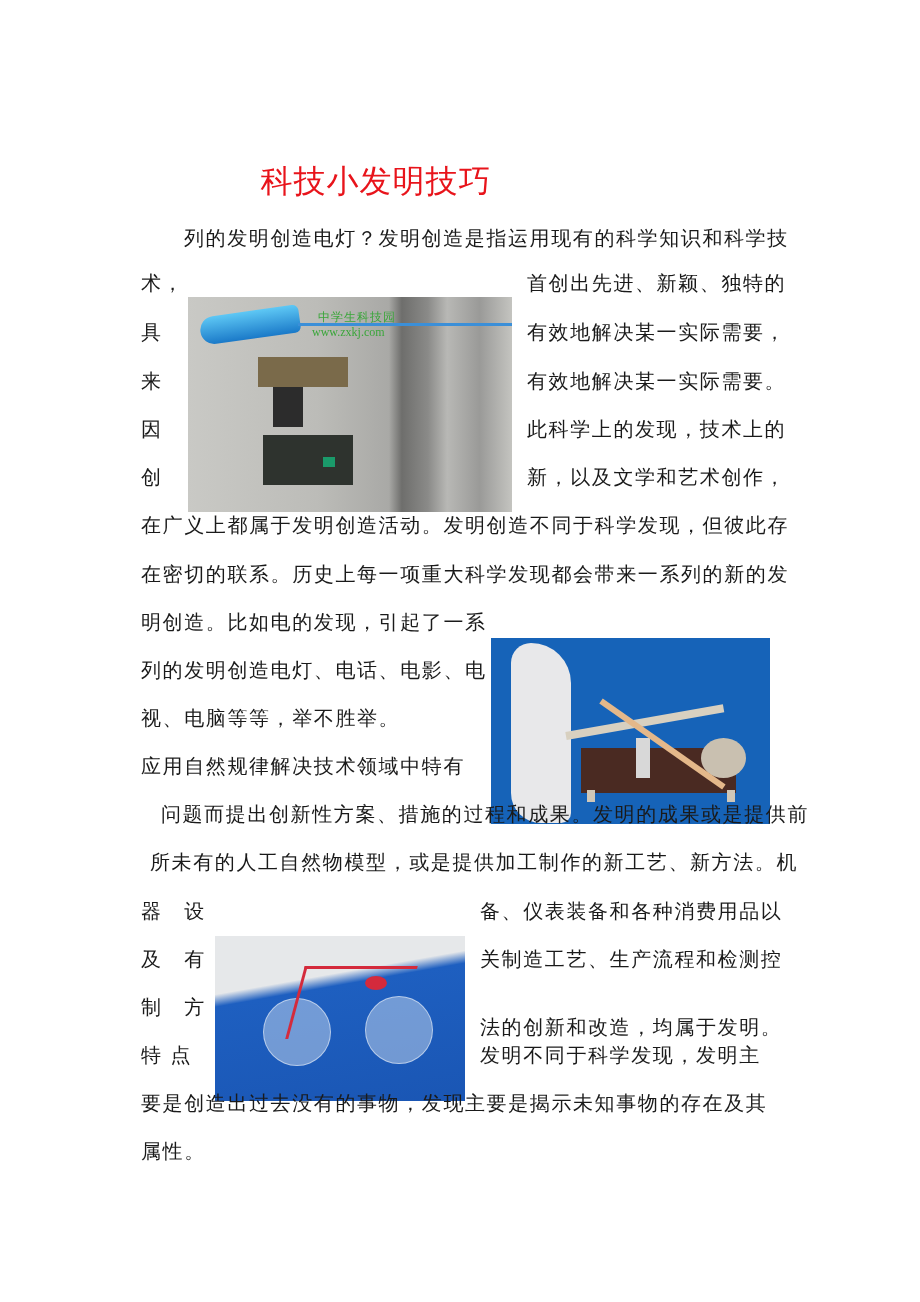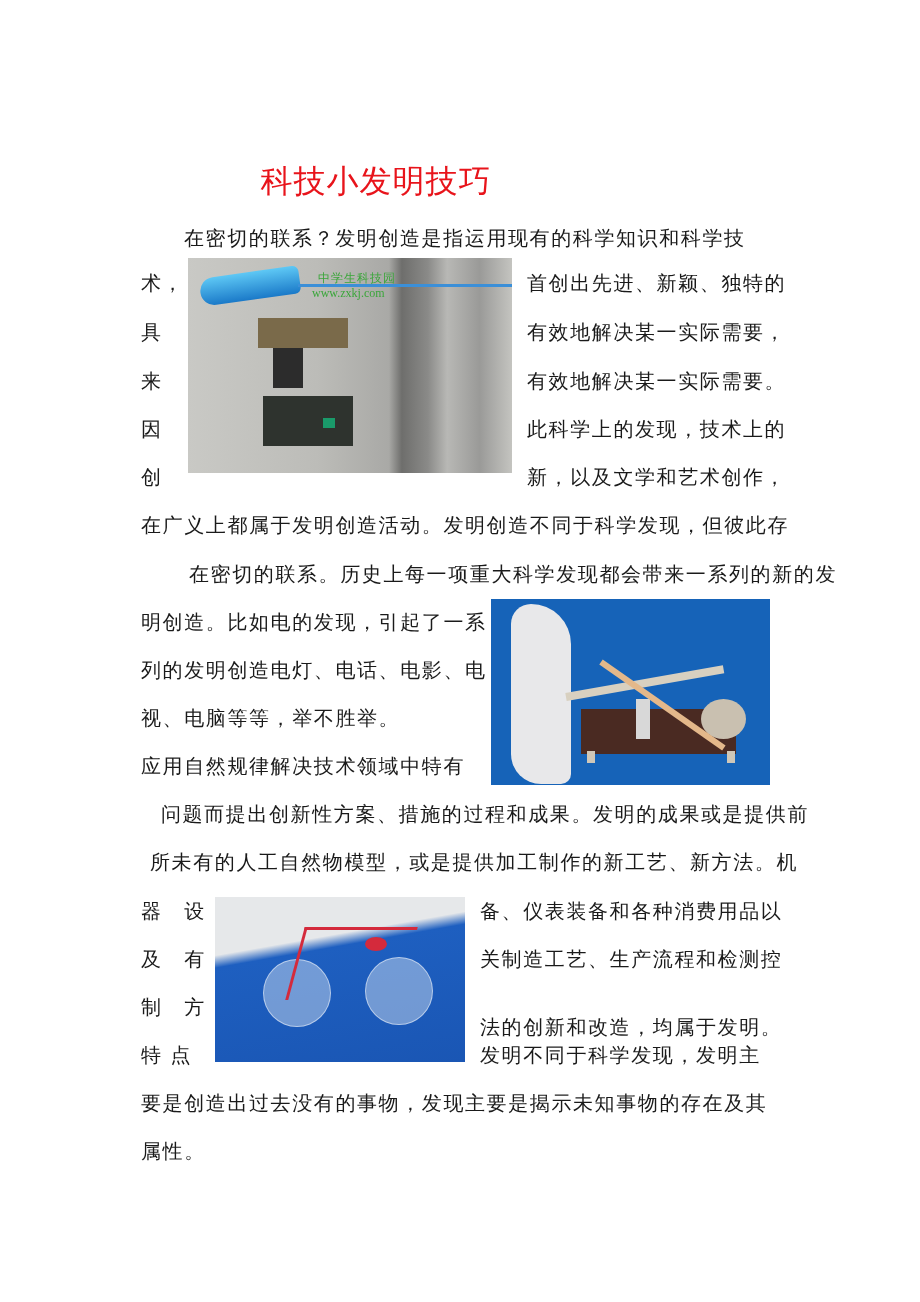--- a/index.html
+++ b/index.html
@@ -1,21 +1,21 @@
 <!DOCTYPE html>
 <html><head>
 <meta charset="utf-8">
 <style>
   html, body { margin: 0; padding: 0; background: #ffffff; }
   body { width: 920px; height: 1302px; position: relative; overflow: hidden;
          font-family: "DejaVu Serif", "Liberation Serif", serif; color: #1a1a1a; }
   .title { position: absolute; left: 0; width: 752px; top: 160px; text-align: center;
            font-size: 32px; color: #e8141b; font-family: Liberation Sans, sans-serif; letter-spacing: 1px; }
   .line { position: absolute; font-size: 20px; line-height: 24px; white-space: nowrap; letter-spacing: 1.6px; }
-  .fig { position: absolute; overflow: hidden; }
+  .fig { position: absolute; overflow: hidden; margin-top: 39px; }
   
   .fig1 { left: 188px; top: 258px; width: 324px; height: 215px;
           background: linear-gradient(90deg, #c9c9c5 0%, #bcbcb8 40%, #a9a9a6 62%, #6e6e6c 66%, #8a8a88 74%, #b8b8b5 80%, #9a9a98 90%, #c4c4c0 100%); }
   .fig1 .banner { position: absolute; left: 0; top: 8px; width: 324px; height: 30px; }
   .fig1 .battery { position: absolute; left: 12px; top: 6px; width: 100px; height: 28px; border-radius: 14px 6px 6px 14px;
                    background: linear-gradient(180deg, #5ec8f5, #1a79c8); transform: rotate(-8deg); }
   .fig1 .wm { position: absolute; left: 130px; top: 4px; font-size: 12px; color: #3aa63a; font-family: "DejaVu Sans Mono", monospace; letter-spacing: 1px; }
   .fig1 .wm2 { position: absolute; left: 124px; top: 20px; font-size: 12px; color: #3aa63a; font-family: Liberation Serif, serif; }
   .fig1 .bar { position: absolute; left: 110px; top: 18px; width: 214px; height: 3px; background: #3b8fd8; }
   .fig1 .device { position: absolute; left: 70px; top: 60px; width: 100px; height: 130px; }
@@ -40,21 +40,21 @@
   .fig3 .w1 { left: 48px; top: 62px; }
   .fig3 .w2 { left: 150px; top: 60px; }
   .fig3 .frame { position: absolute; left: 80px; top: 30px; width: 110px; height: 70px; border-top: 3px solid #d42a3c; border-left: 3px solid #d42a3c; transform: skewX(-15deg); }
   .fig3 .seat { position: absolute; left: 150px; top: 40px; width: 22px; height: 14px; border-radius: 50%; background: #d42a3c; }
 </style>
 </head>
 <body>
 
 <div class="title">科技小发明技巧</div>
 
-<div class="line" style="left:184px; top:226px;">在密切的联系？发明创造是指运用现有的科学知识和科学技</div>
+<div class="line" style="left:184px; top:226px;">列的发明创造电灯？发明创造是指运用现有的科学知识和科学技</div>
 
 <div class="line" style="left:141px; top:271px;">术，</div>
 <div class="line" style="left:527px; top:271px;">首创出先进、新颖、独特的</div>
 <div class="line" style="left:141px; top:320px;">具</div>
 <div class="line" style="left:527px; top:320px;">有效地解决某一实际需要，</div>
 <div class="line" style="left:141px; top:369px;">来</div>
 <div class="line" style="left:527px; top:369px;">有效地解决某一实际需要。</div>
 <div class="line" style="left:141px; top:417px;">因</div>
 <div class="line" style="left:527px; top:417px;">此科学上的发现，技术上的</div>
 <div class="line" style="left:141px; top:465px;">创</div>
@@ -69,21 +69,21 @@
   </div>
   <div class="device">
     <div class="d1"></div>
     <div class="d2"></div>
     <div class="d3"></div>
     <div class="d4"></div>
   </div>
 </div>
 
 <div class="line" style="left:141px; top:513px;">在广义上都属于发明创造活动。发明创造不同于科学发现，但彼此存</div>
-<div class="line" style="left:141px; top:562px;margin-left:48px;">在密切的联系。历史上每一项重大科学发现都会带来一系列的新的发</div>
+<div class="line" style="left:141px; top:562px;">在密切的联系。历史上每一项重大科学发现都会带来一系列的新的发</div>
 
 <div class="line" style="left:141px; top:610px;">明创造。比如电的发现，引起了一系</div>
 <div class="line" style="left:141px; top:658px;">列的发明创造电灯、电话、电影、电</div>
 <div class="line" style="left:141px; top:706px;">视、电脑等等，举不胜举。</div>
 <div class="line" style="left:141px; top:754px;">应用自然规律解决技术领域中特有</div>
 
 <div class="fig fig2">
   <div class="paper"></div>
   <div class="base"></div>
   <div class="leg1"></div>

